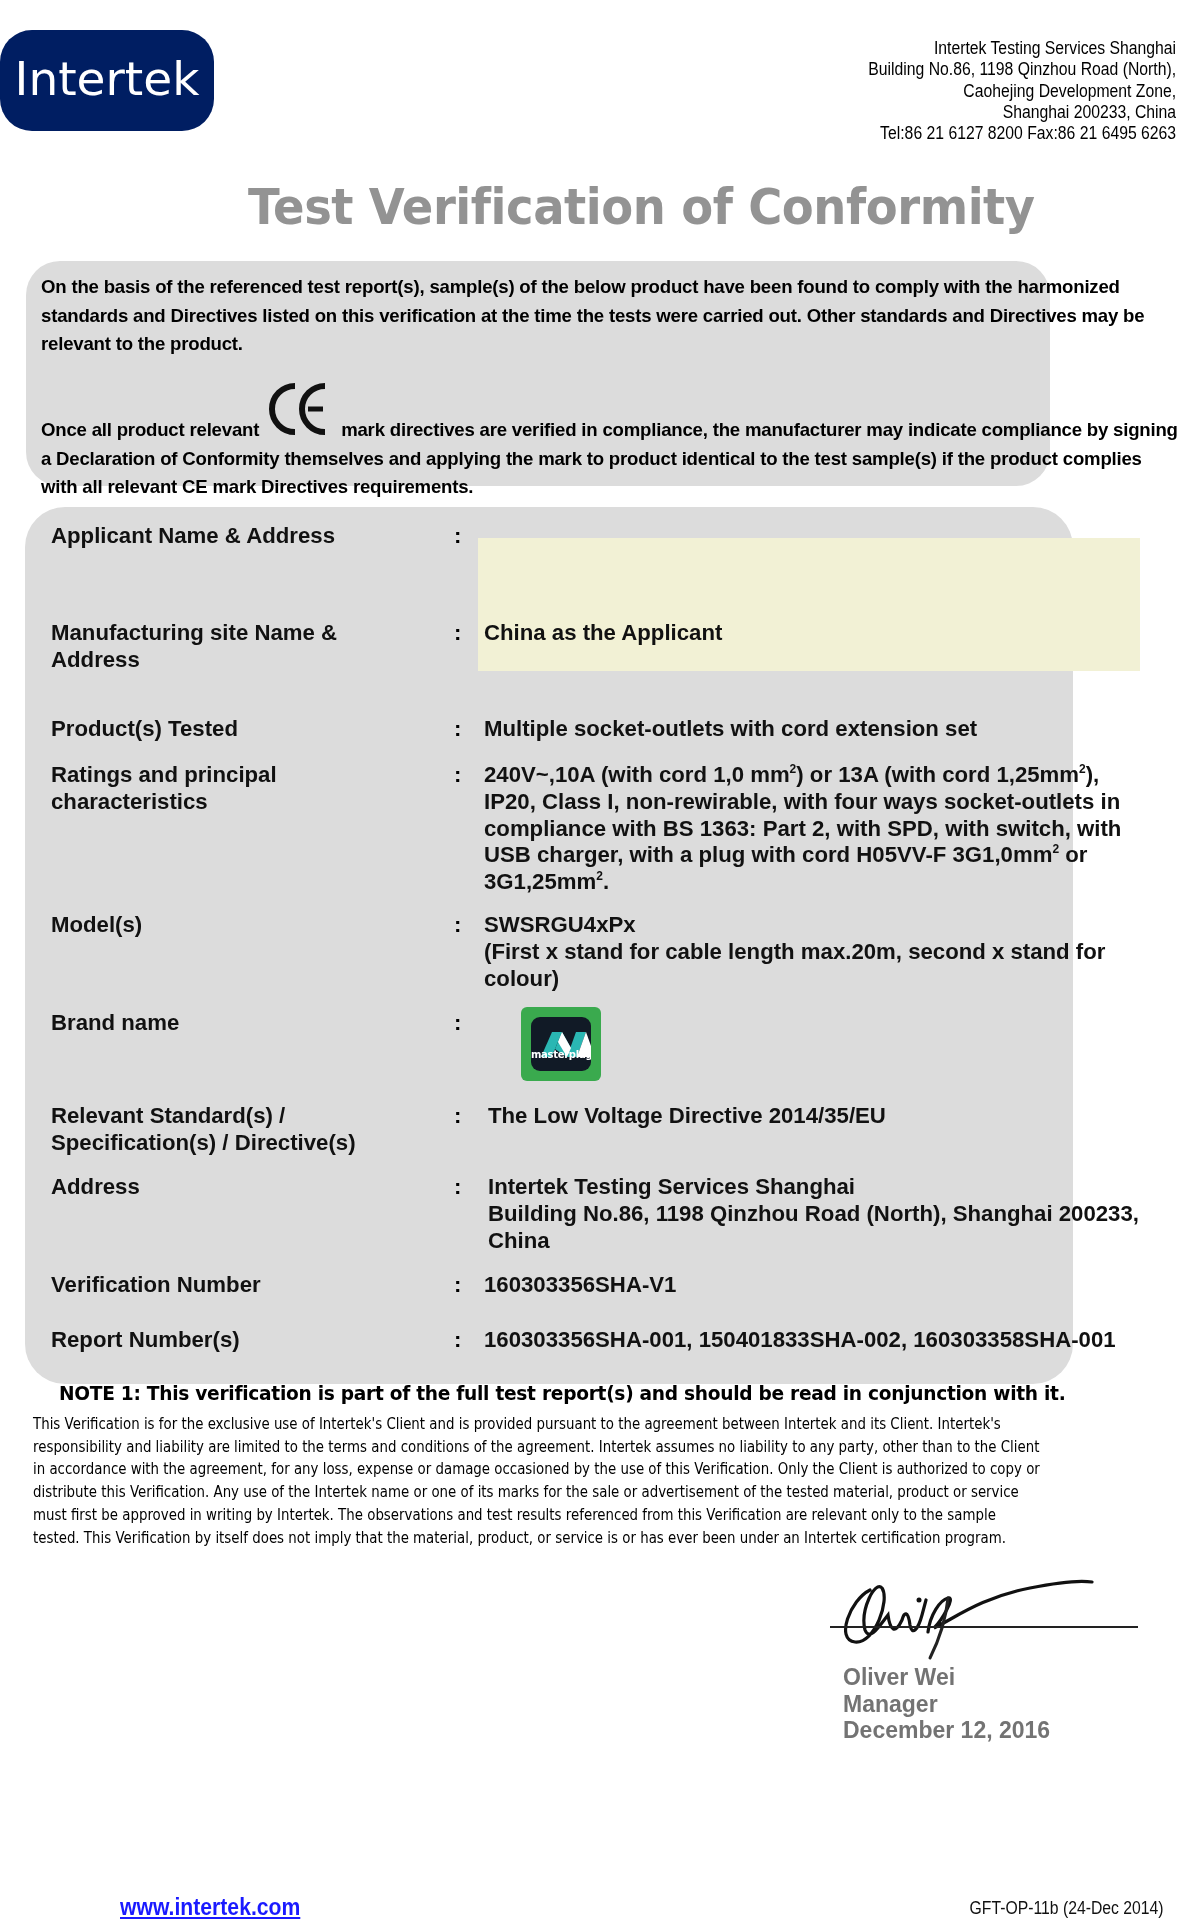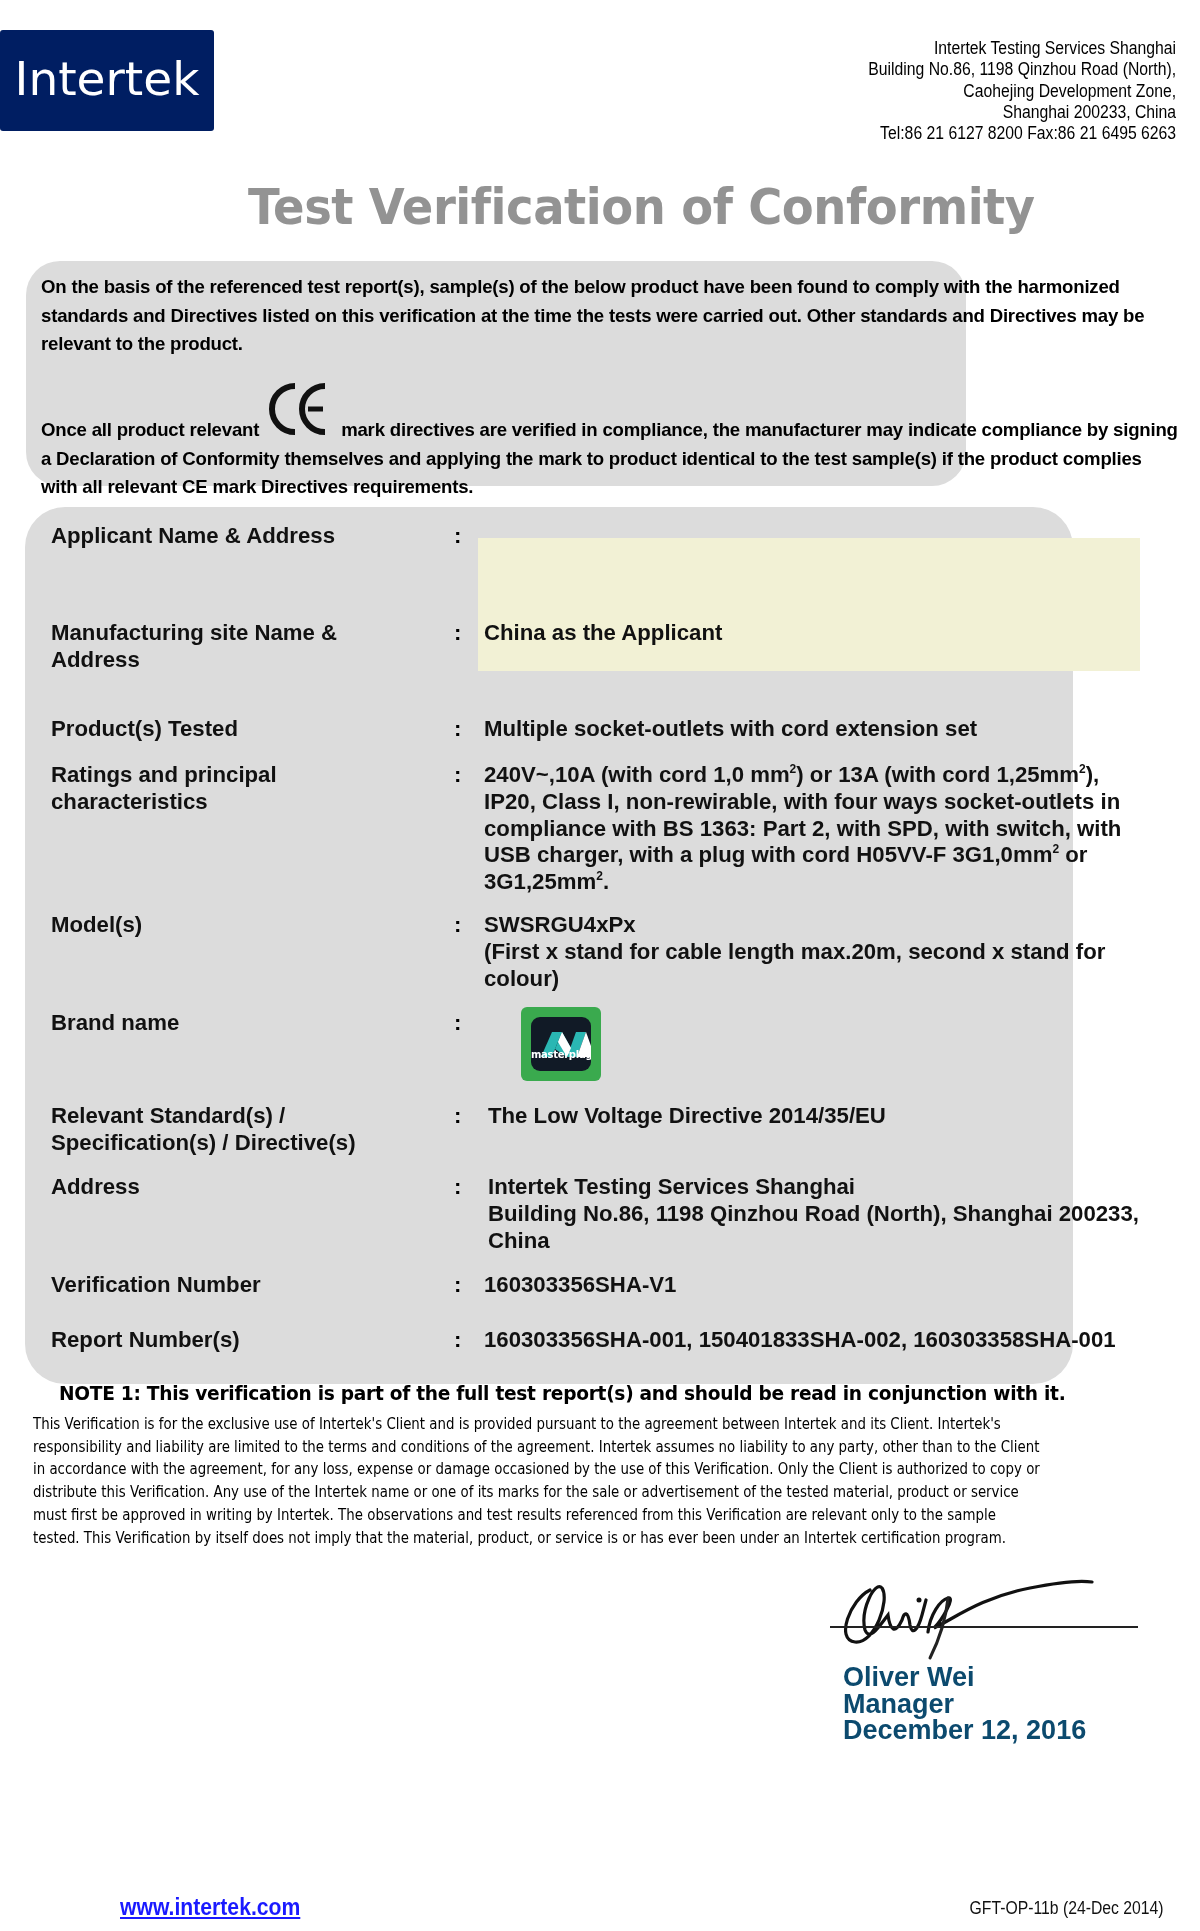--- a/index.html
+++ b/index.html
@@ -1,21 +1,21 @@
 <!DOCTYPE html>
 <html><head>
 <meta charset="utf-8">
 <style>
   * { box-sizing: border-box; margin: 0; padding: 0; }
   html, body { width: 1200px; height: 1931px; background: #ffffff; overflow: hidden; }
   body { position: relative; font-family: "Liberation Sans", sans-serif; color: #000; }
 
   .logo {
     position: absolute; left: 0; top: 30px; width: 214px; height: 101px;
-    background: #001e62; border-radius: 3px;
+    background: #001e62; border-radius: 32px;
     display: flex; align-items: center; justify-content: center;
   }
   .logo span {
     color: #fff; font-family: "DejaVu Sans", sans-serif; font-size: 47px;
     letter-spacing: 0px; margin-top: -4px;
   }
 
   .office {
     position: absolute; right: 24px; top: 38px; text-align: right;
     font-size: 17.5px; line-height: 21.3px; color: #000;
@@ -24,21 +24,21 @@
   }
 
   .title {
     position: absolute; left: 248px; top: 178px; width: 800px;
     font-family: "DejaVu Sans", sans-serif; font-weight: bold;
     font-size: 50px; color: #939393; letter-spacing: -0.5px;
     transform: scaleX(0.93); transform-origin: left top; white-space: nowrap;
   }
 
   .intro {
-    position: absolute; left: 26px; top: 261px; width: 940px; height: 225px;
+    position: absolute; left: 26px; top: 261px; width: 1024px; height: 225px;
     background: #dcdcdc; border-radius: 34px;
   }
   .intro p {
     position: absolute; left: 15px; font-weight: bold; font-size: 18.6px;
     line-height: 28.6px; width: 1140px; font-family: "Liberation Sans", sans-serif;
     letter-spacing: -0.2px;
   }
   .intro .p1 { top: 12px; }
   .intro .p2 { top: 127px; }
   .ce {
@@ -83,22 +83,22 @@
   }
   .disclaimer {
     position: absolute; left: 33px; top: 1413px; width: 1140px;
     font-size: 15.2px; line-height: 22.7px; font-family: "DejaVu Sans", sans-serif;
     transform: scaleX(0.88); transform-origin: left top; width: 1300px;
   }
 
   .signature { position: absolute; left: 830px; top: 1570px; width: 310px; height: 100px; }
   .sig-line { position: absolute; left: 830px; top: 1626px; width: 308px; height: 1.5px; background: #222; }
   .signer {
-    position: absolute; left: 843px; top: 1664px; font-weight: bold; font-size: 27px;
-    line-height: 26.6px; color: #0c4a6e;
+    position: absolute; left: 843px; top: 1664px; font-weight: bold; font-size: 23px;
+    line-height: 26.6px; color: #737373;
   }
 
   .footer-link {
     position: absolute; left: 120px; top: 1894px; font-weight: bold; font-size: 23px;
     color: #1a1aff; text-decoration: underline; font-family: "Liberation Sans", sans-serif;
     transform: scaleX(0.92); transform-origin: left top;
   }
   .form-code {
     position: absolute; right: 36px; top: 1898px; font-size: 17.5px; color: #111;
     transform: scaleX(0.9); transform-origin: right top;

